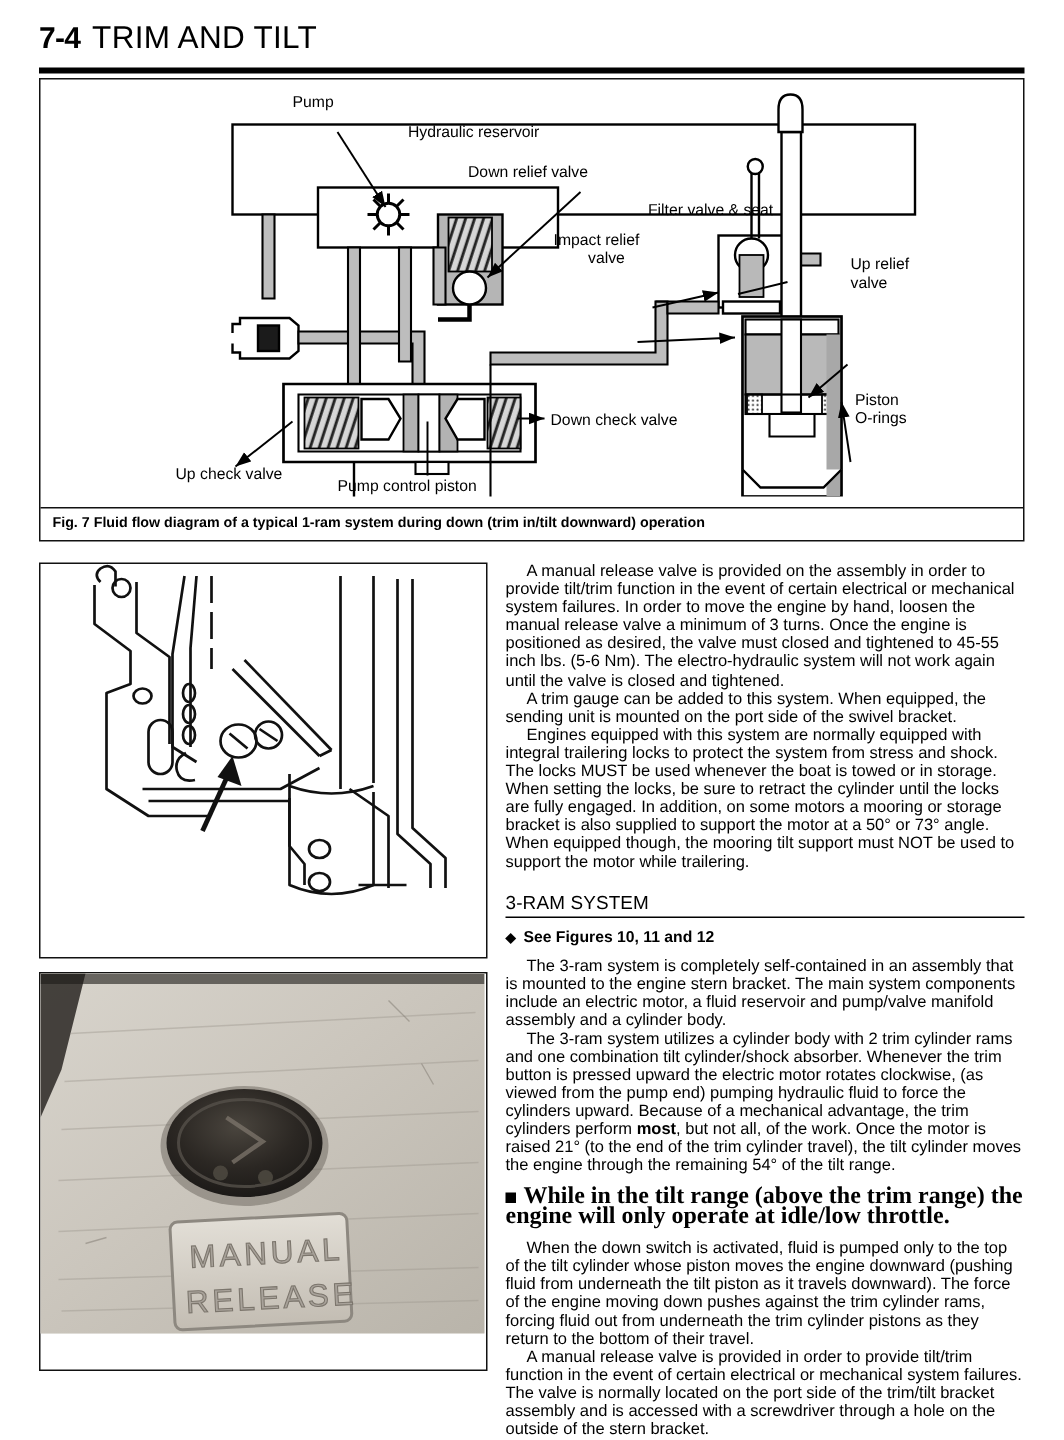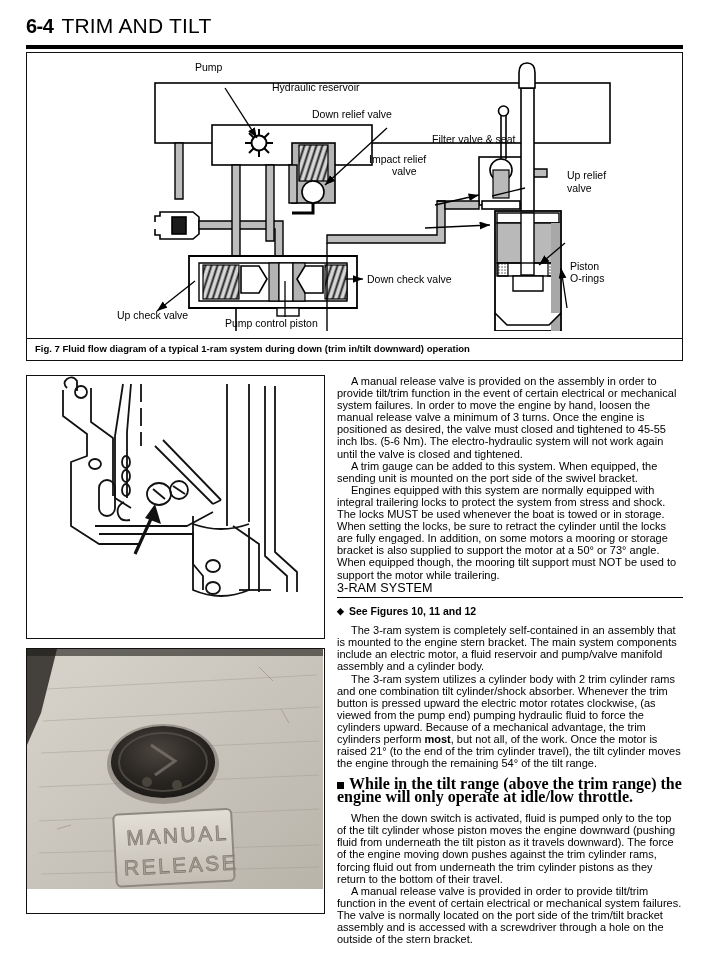--- a/index.html
+++ b/index.html
@@ -36,39 +36,39 @@
   
   .fig9{position:absolute;left:26px;top:648px;width:299px;height:266px;border:1.5px solid #111;box-sizing:border-box;background:#fff;}
   .fig9 .photo{position:absolute;left:0;top:0;width:296px;height:240px;overflow:hidden;background:#cfcbc4;}
   .fig9 .capbar{position:absolute;left:0;bottom:0;width:296px;height:21px;border-top:1.5px solid #111;box-sizing:border-box;background:#fff;}
   .fig9 .capbar span{position:absolute;left:8px;top:4px;font-size:9.5px;font-weight:bold;white-space:nowrap;}
 
   
   .col-right{position:absolute;left:337px;top:375px;width:346px;}
   .para{font-size:11px;line-height:12.1px;text-align:left;margin:0 0 0 0;text-indent:14px;}
 
-  .secthead{font-size:12.6px;letter-spacing:0.1px;padding-bottom:2px;}
+  .secthead{margin-top:14px;font-size:12.6px;letter-spacing:0.1px;padding-bottom:2px;}
   .secthead-rule{height:1.6px;background:#000;width:100%;margin-bottom:7px;}
 
   .seefig{font-size:10.5px;font-weight:bold;margin:0 0 7px 0;display:flex;align-items:flex-start;}
   .seefig .dia{font-size:9px;margin-right:5px;line-height:12px;}
 
   .note{font-size:16px;font-weight:bold;line-height:12.4px;margin:9px 0 9px 0;font-family:Liberation Serif, serif;}
   .note .sq{display:inline-block;width:7px;height:7px;background:#000;margin-right:5px;vertical-align:baseline;}
 
   b.inl{font-weight:bold;}
 </style>
 </head>
 <body>
 
 <div class="page">
 
   <div class="header">
     <div class="hdr-row">
-      <div class="pageno">6-4</div>
+      <div class="pageno">7-4</div>
       <div class="hdr-title">TRIM AND TILT</div>
     </div>
     <div class="hdr-rule"></div>
   </div>
 
   <div class="fig7">
     <svg class="diagram" viewBox="0 0 655 278">
       <defs>
         <pattern id="hatch" width="5" height="5" patternUnits="userSpaceOnUse" patternTransform="rotate(45)">
           <rect width="5" height="5" fill="#c2c2c2"></rect>

